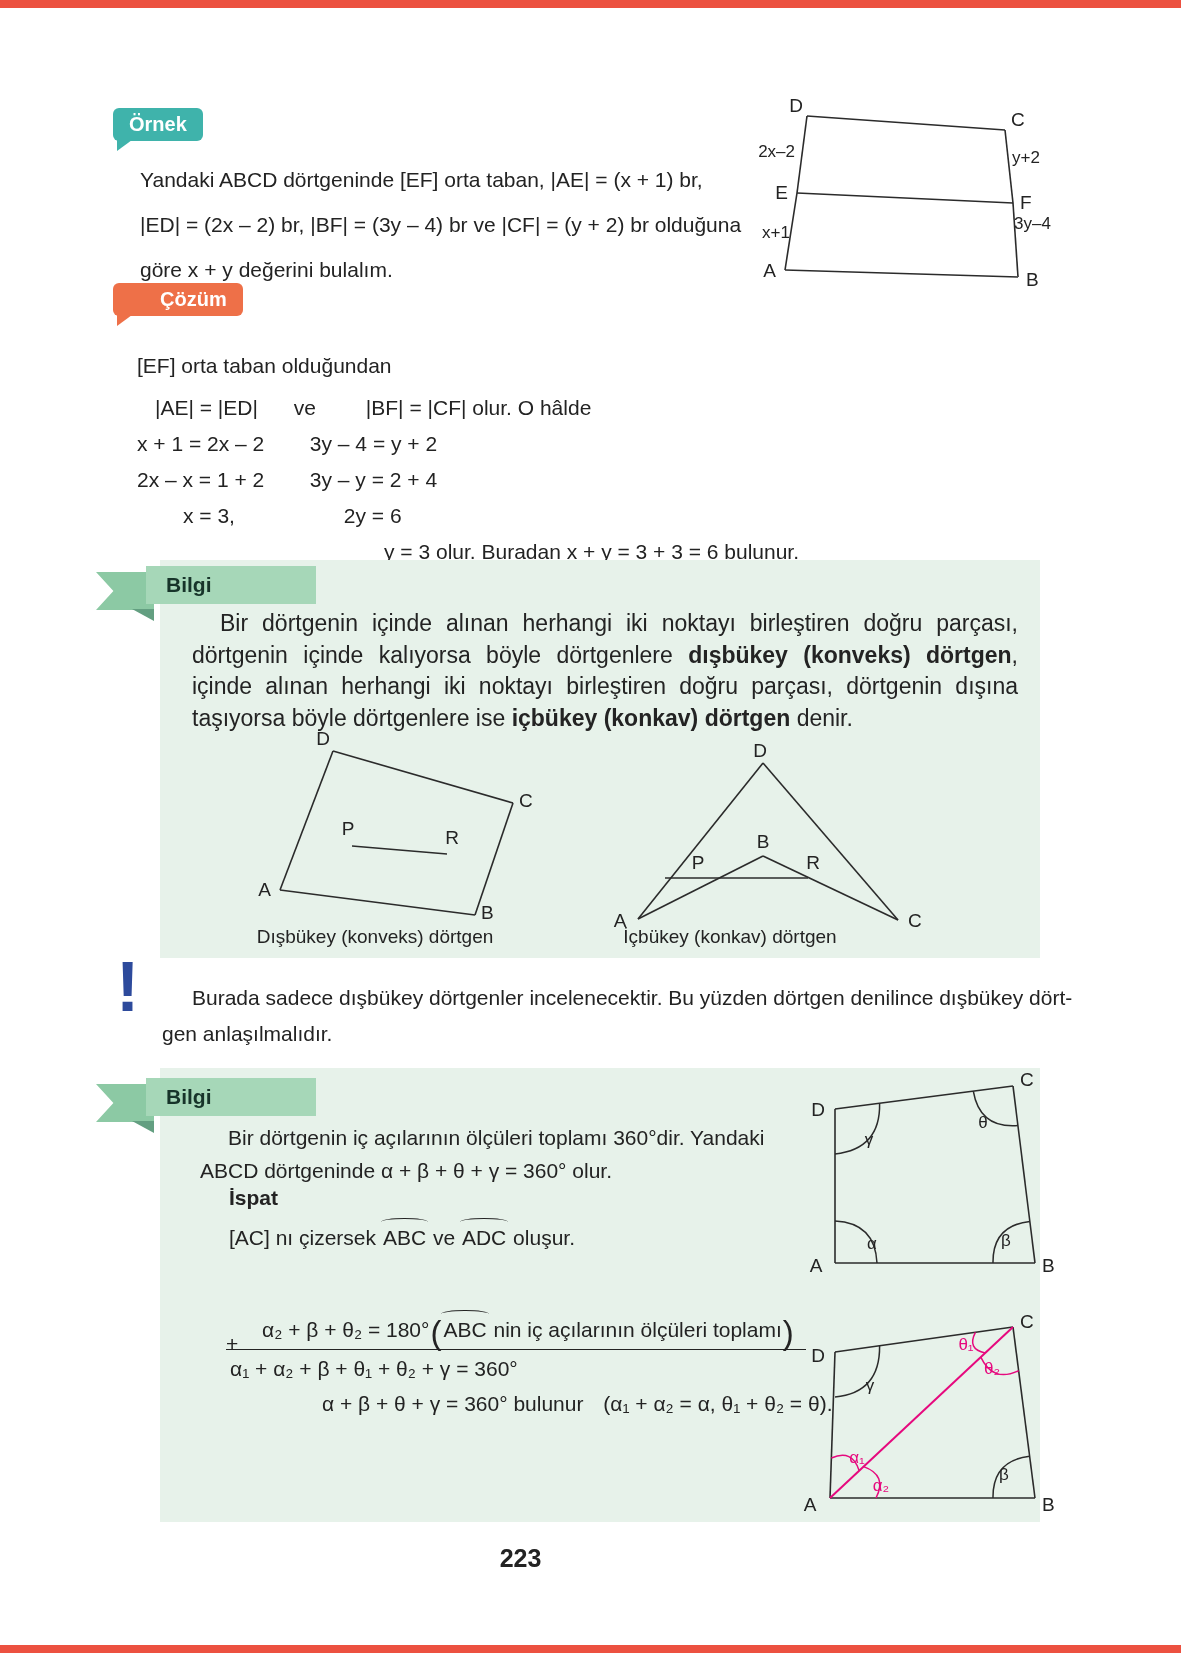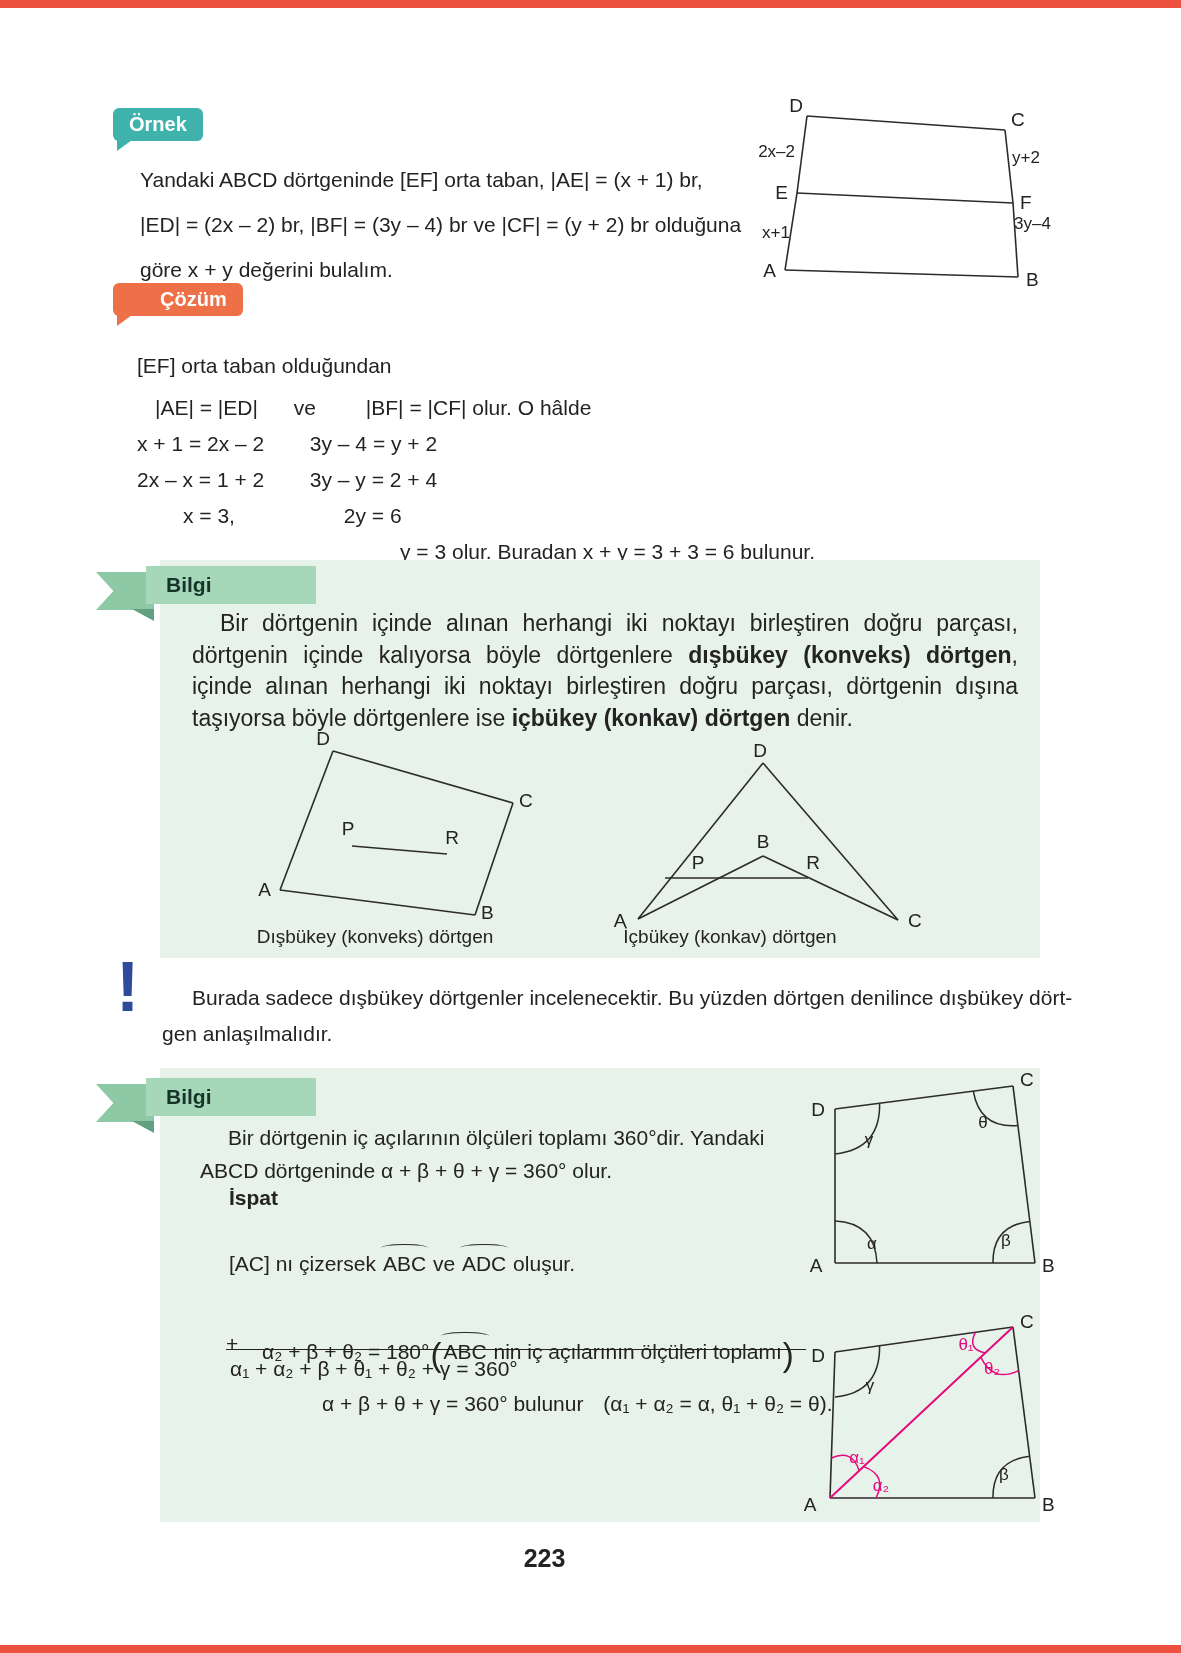--- a/index.html
+++ b/index.html
@@ -32,36 +32,36 @@
   .para{position:absolute;font-size:23px;line-height:31.5px;text-align:justify;text-indent:28px;white-space:normal;}
   .caption{position:absolute;font-size:19px;text-align:center;white-space:nowrap;}
 
   .warn-icon{position:absolute;color:#2d4a9c;font-weight:bold;font-size:70px;line-height:1;}
   .warn-text{position:absolute;font-size:21px;line-height:36px;}
   .warn-text .l1{padding-left:30px;}
 
   .sol-row .l{display:inline-block;width:167px;}
   .sol-row3 .l{display:inline-block;width:155px;}
 
-  .hat{position:relative;display:inline-block;padding:0 1px;margin-top:26px;}
+  .hat{position:relative;display:inline-block;padding:0 1px;}
   .hat::before{content:"";position:absolute;left:-1px;right:-1px;top:-6px;height:7px;
         border-top:1.8px solid #232323;border-radius:50% 50% 0 0;}
   .bigp{font-size:33px;font-weight:300;vertical-align:-7px;padding:0 1px;}
 
   .rule{position:absolute;height:0;border-top:1.8px solid #232323;}
 
   svg{position:absolute;overflow:visible;}
   svg line, svg path{stroke:#2b2b2b;stroke-width:1.6;fill:none;}
   svg path.arc{stroke-width:1.5;}
   svg .pink{stroke:#e6097e;}
   svg text{fill:#232323;font-family:"Liberation Sans","DejaVu Sans",sans-serif;font-size:19px;}
   svg text.side{font-size:17px;}
   svg text.ang{font-size:17px;}
   svg text.pinkt{fill:#e6097e;}
-  .page-number{position:absolute;left:0;width:1041px;text-align:center;font-size:25px;font-weight:bold;margin-left:24px;}
+  .page-number{position:absolute;left:0;width:1041px;text-align:center;font-size:25px;font-weight:bold;}
 </style>
 </head>
 <body>
 
 <div class="page">
 
   <div class="bar top"></div>
 
   <div class="badge teal" style="left:113px;top:108px;">
     <span>Örnek</span>
@@ -106,21 +106,21 @@
     <span>3y – 4 = y + 2</span>
   </div>
   <div class="txt sol-row" style="left:137px;top:466px;">
     <span class="l">2x – x = 1 + 2</span>
     <span>3y – y = 2 + 4</span>
   </div>
   <div class="txt sol-row3" style="left:183px;top:502px;">
     <span class="l">x = 3,</span>
     <span>2y = 6</span>
   </div>
-  <div class="txt" style="left:400px;top:538px;">y = 3 olur. Buradan x + y = 3 + 3 = 6 bulunur.</div>
+  <div class="txt" style="left:384px;top:538px;">y = 3 olur. Buradan x + y = 3 + 3 = 6 bulunur.</div>
 
   <div class="info-box" style="left:160px;top:560px;width:880px;height:398px;"></div>
   <div class="ribbon" style="left:96px;top:566px;">
     <span class="tail"></span>
     <span class="fold"></span>
     <span class="banner">Bilgi</span>
   </div>
   <div class="para" style="left:192px;top:608px;width:826px;">
     <span>Bir dörtgenin içinde alınan herhangi iki noktayı birleştiren doğru parçası, dörtgenin içinde kalıyorsa böyle dörtgenlere </span><b>dışbükey (konveks) dörtgen</b><span>, içinde alınan herhangi iki noktayı birleştiren doğru parçası, dörtgenin dışına taşıyorsa böyle dörtgenlere ise </span><b>içbükey (konkav) dörtgen</b><span> denir.</span>
   </div>

